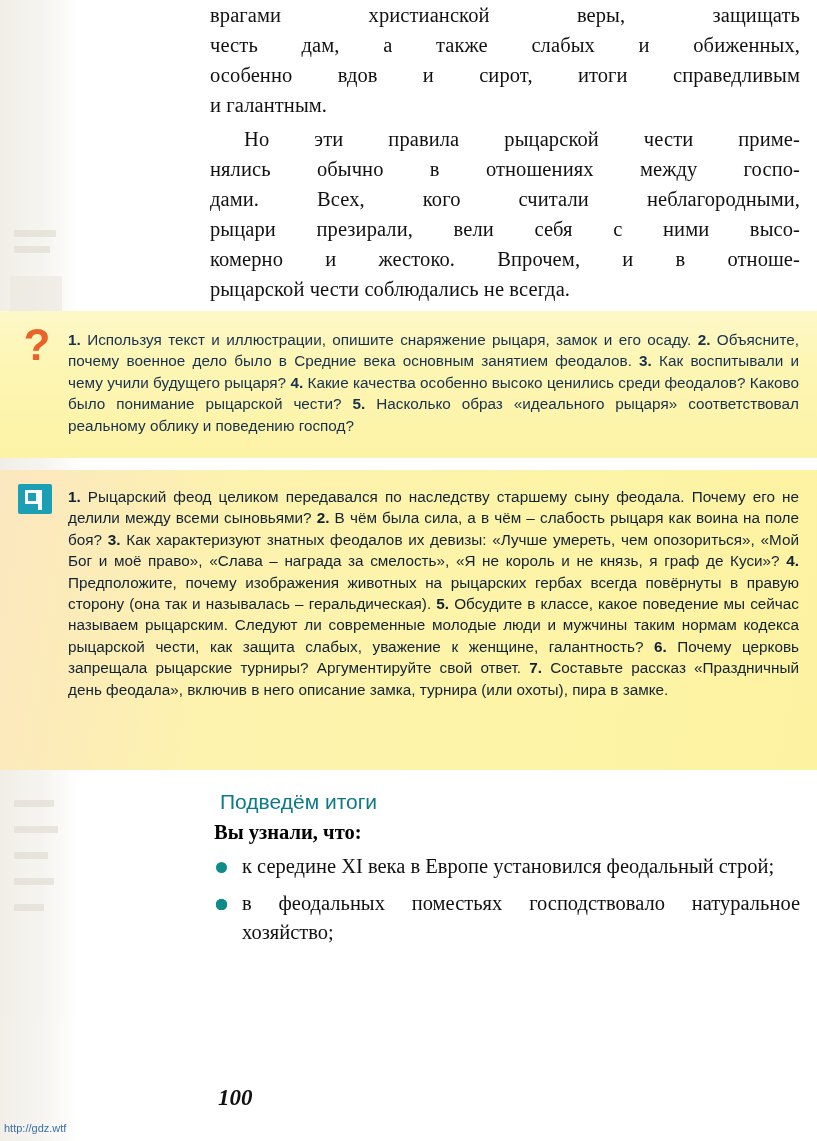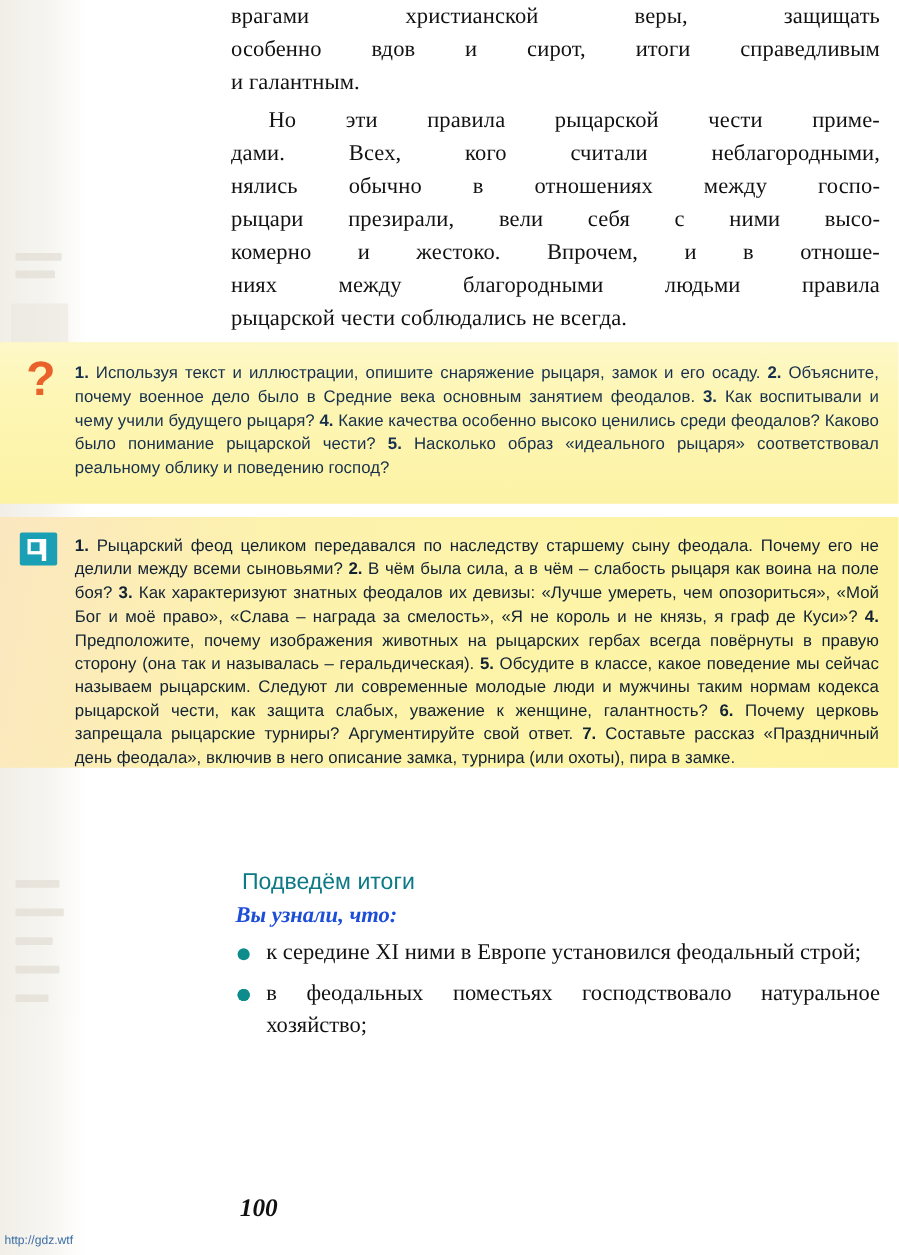--- a/index.html
+++ b/index.html
@@ -74,21 +74,21 @@
     width: 817px;
     box-sizing: border-box;
   }
   .qblock-1 {
     top: 311px;
     height: 147px;
     background: linear-gradient(180deg, #fdf8c8 0%, #fdf6b4 35%, #fdf3a6 100%);
   }
   .qblock-2 {
     top: 470px;
-    height: 228px;
+    height: 300px;
     background: linear-gradient(100deg, #fbe7c0 0%, #fdf2ae 28%, #fdf4a8 62%, #fdf2a0 100%);
   }
   .qblock-inner {
     position: absolute;
     left: 68px;
     right: 18px;
     top: 18px;
     font-family: "Liberation Sans", sans-serif;
     font-size: 15.3px;
     line-height: 21.4px;
@@ -160,23 +160,22 @@
     font-family: "Liberation Sans", sans-serif;
     font-size: 21px;
     font-weight: normal;
     color: #0d7a86;
     margin: 0 0 7px 10px;
   }
   .summary-lead {
     font-family: "Liberation Serif", serif;
     font-size: 20.5px;
     font-weight: bold;
-    color: #1d4ed8;
+    color: #000000;
     margin: 0 0 8px 4px;
-    font-style: italic;
   }
   ul.bullets {
     list-style: none;
     margin: 0;
     padding: 0;
   }
   ul.bullets li {
     position: relative;
     padding-left: 32px;
     margin-bottom: 8px;
@@ -228,51 +227,51 @@
   <div class="bleed-line" style="top:800px;width:40px;"></div>
   <div class="bleed-line" style="top:826px;width:44px;"></div>
   <div class="bleed-line" style="top:852px;width:34px;"></div>
   <div class="bleed-line" style="top:878px;width:40px;"></div>
   <div class="bleed-line" style="top:904px;width:30px;"></div>
 </div>
 
 <div class="content">
   <div class="body-text">
     <p class="spread">врагами христианской веры, защищать</p>
+    <p class="spread">честь дам, а также слабых и обиженных,</p>
     <p class="spread">особенно вдов и сирот, итоги справедливым</p>
     <p>и галантным.</p>
   </div>
   <div class="body-text" style="margin-top:4px;">
     <p class="spread" style="text-indent:34px;">Но эти правила рыцарской чести приме-</p>
+    <p class="spread">нялись обычно в отношениях между госпо-</p>
     <p class="spread">дами. Всех, кого считали неблагородными,</p>
-    <p class="spread">нялись обычно в отношениях между госпо-</p>
     <p class="spread">рыцари презирали, вели себя с ними высо-</p>
     <p class="spread">комерно и жестоко. Впрочем, и в отноше-</p>
-    <p class="spread">ниях между благородными людьми правила</p>
     <p>рыцарской чести соблюдались не всегда.</p>
   </div>
 </div>
 
 <div class="qblock qblock-1">
   <div class="qmark-icon">?</div>
   <div class="qblock-inner"><b>1.</b> Используя текст и иллюстрации, опишите снаряжение рыцаря, замок и его осаду. <b>2.</b> Объясните, почему военное дело было в Средние века основным занятием феодалов. <b>3.</b> Как воспитывали и чему учили будущего рыцаря? <b>4.</b> Какие качества особенно высоко ценились среди феодалов? Каково было понимание рыцарской чести? <b>5.</b> Насколько образ «идеального рыцаря» соответствовал реальному облику и поведению господ?</div>
 </div>
 
 <div class="qblock qblock-2">
   <div class="sq-icon"></div>
   <div class="qblock-inner"><b>1.</b> Рыцарский феод целиком передавался по наследству старшему сыну феодала. Почему его не делили между всеми сыновьями? <b>2.</b> В чём была сила, а в чём – слабость рыцаря как воина на поле боя? <b>3.</b> Как характеризуют знатных феодалов их девизы: «Лучше умереть, чем опозориться», «Мой Бог и моё право», «Слава – награда за смелость», «Я не король и не князь, я граф де Куси»? <b>4.</b> Предположите, почему изображения животных на рыцарских гербах всегда повёрнуты в правую сторону (она так и называлась – геральдическая). <b>5.</b> Обсудите в классе, какое поведение мы сейчас называем рыцарским. Следуют ли современные молодые люди и мужчины таким нормам кодекса рыцарской чести, как защита слабых, уважение к женщине, галантность? <b>6.</b> Почему церковь запрещала рыцарские турниры? Аргументируйте свой ответ. <b>7.</b> Составьте рассказ «Праздничный день феодала», включив в него описание замка, турнира (или охоты), пира в замке.</div>
 </div>
 
 <div class="summary">
   <div class="summary-title">Подведём итоги</div>
   <div class="summary-lead">Вы узнали, что:</div>
   <ul class="bullets">
     <li>
       <span class="dot"></span>
-      <span>к середине XI ними в Европе установился феодальный строй;</span>
+      <span>к середине XI века в Европе установился феодальный строй;</span>
     </li>
     <li>
       <span class="dot"></span>
     </li>
     <li>
       <span class="dot"></span>
     </li>
     <li>
       <span class="dot"></span>
       <span>в феодальных поместьях господствовало натуральное хозяйство;</span>

